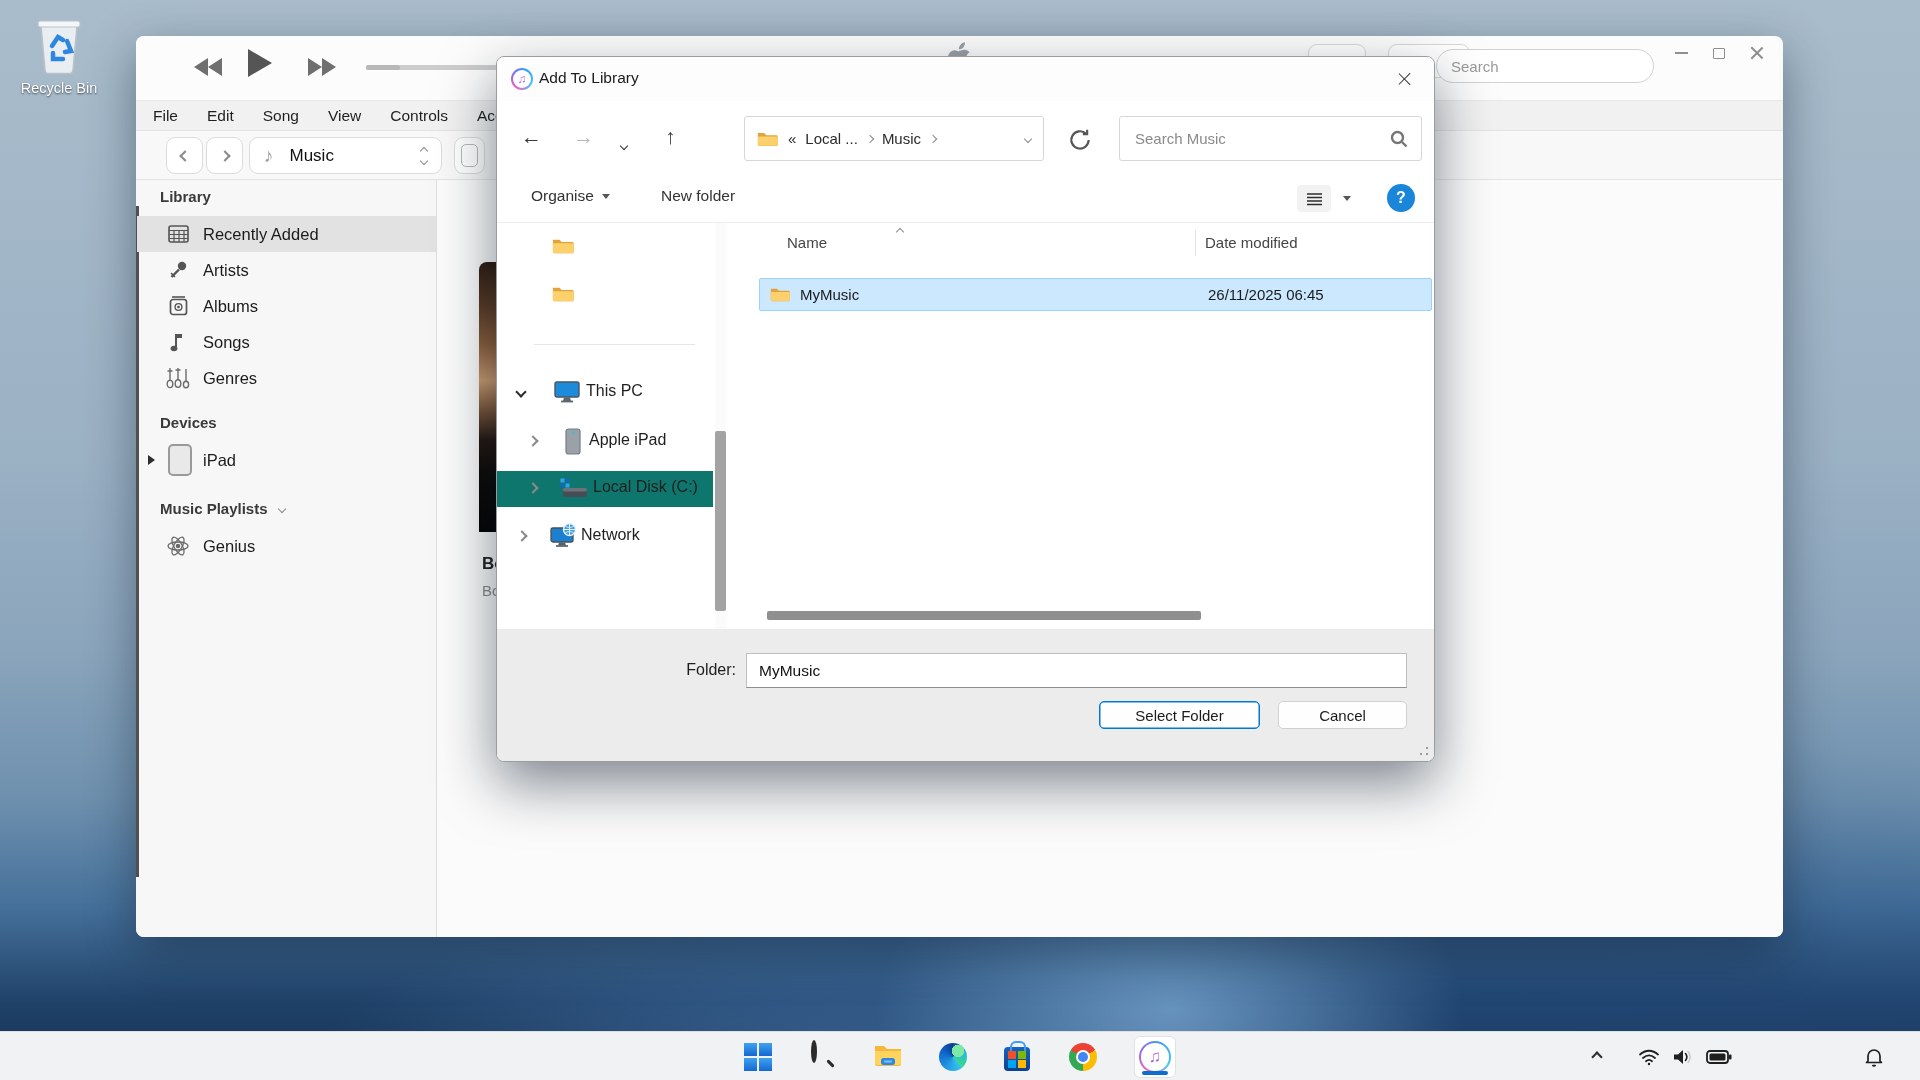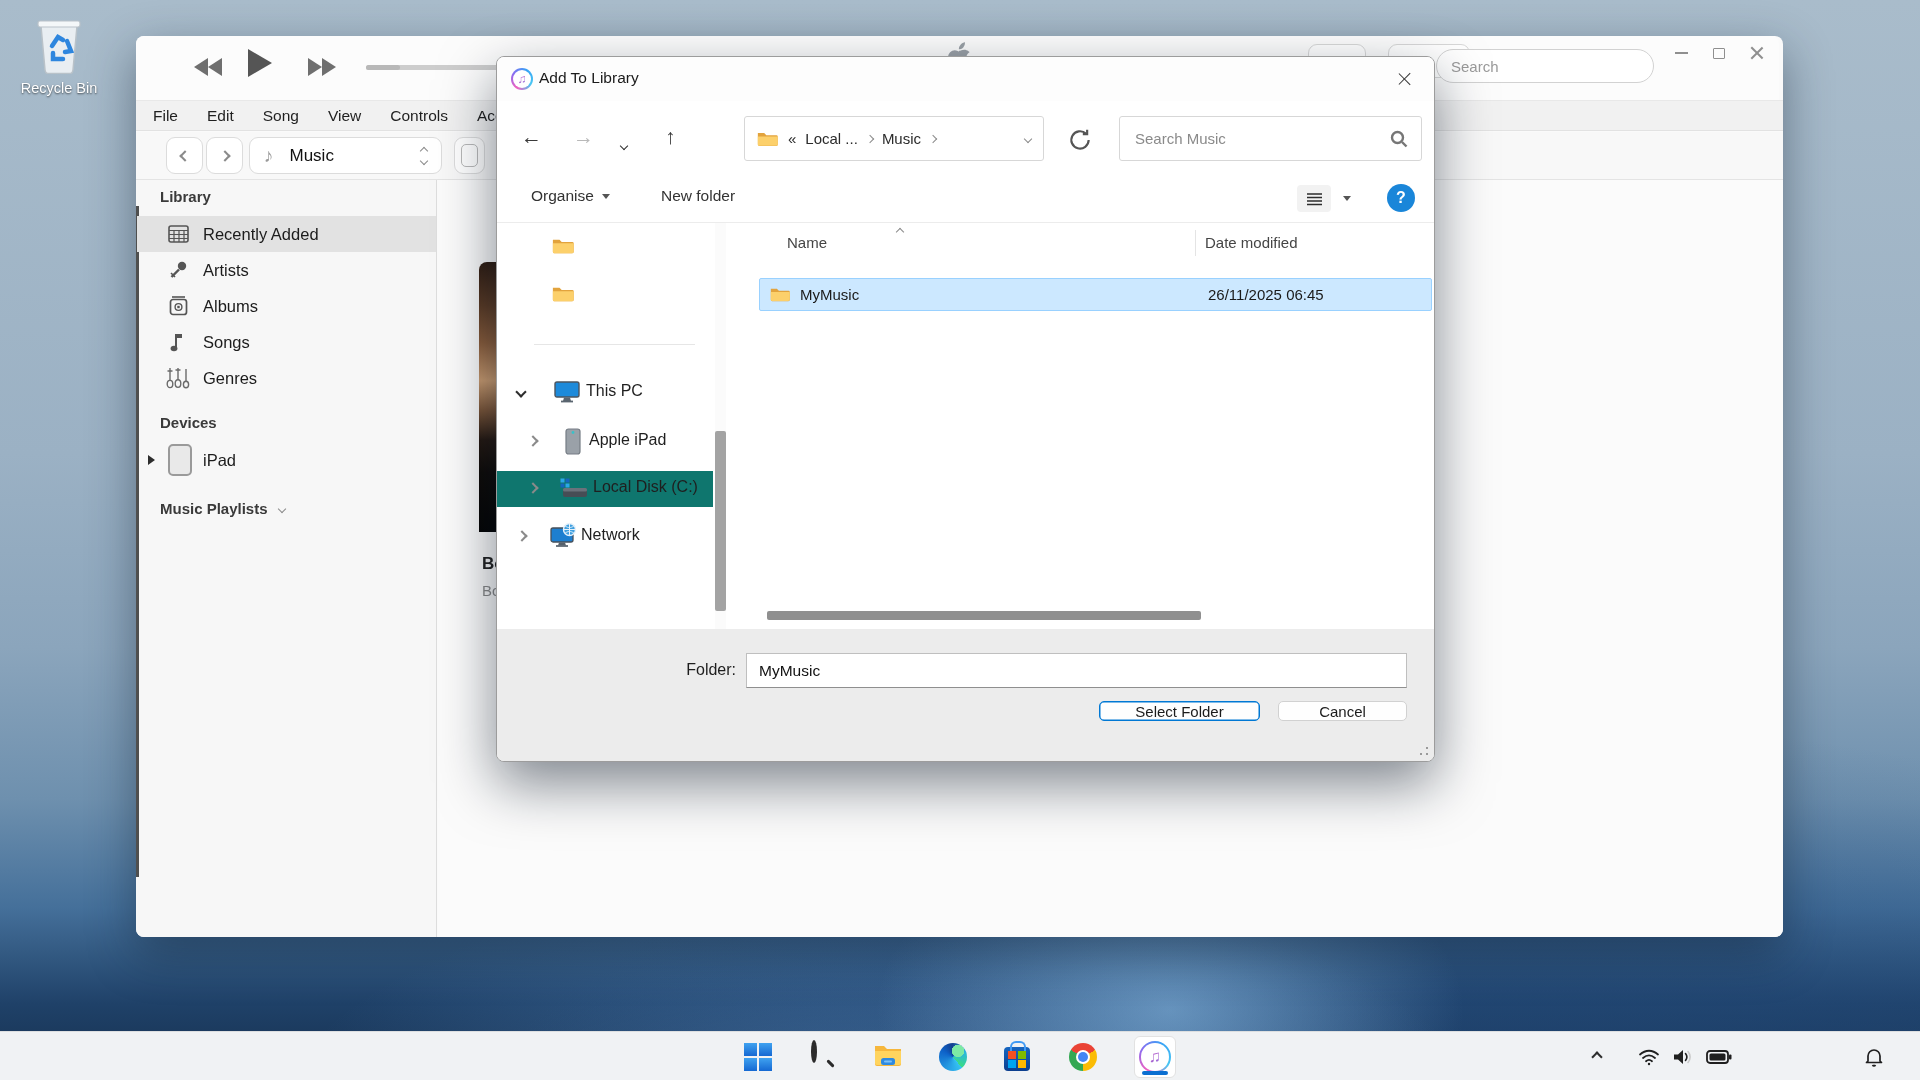--- a/index.html
+++ b/index.html
@@ -141,21 +141,21 @@
   .frow .fic{ position:absolute; left:10px; top:7px; width:21px; height:17px; }
   .frow .nm{ position:absolute; left:40px; top:7px; }
   .frow .dt{ position:absolute; left:448px; top:7px; }
   .hscroll{ position:absolute; left:30px; top:388px; width:434px; height:9px; background:#8f8f8f; border-radius:2px; }
 
   .dlg-footer{ position:absolute; left:0; bottom:0; right:0; height:132px; background:#ececec; }
   .f-lbl{ position:absolute; left:120px; top:32px; width:119px; text-align:right; font-size:16px; color:#1e1e1e; }
   .f-input{ position:absolute; left:249px; top:24px; width:661px; height:35px; }
   .f-input input{ width:100%; height:100%; border:1px solid #bfbfbf; border-bottom-color:#8f8f8f; background:#fff;
         padding:0 12px; font-size:15.5px; font-family:inherit; color:#111; outline:none; }
-  .btn{ position:absolute; top:72px; height:20px; background:#fefefe; border-radius:5px; font-size:15px; color:#1b1b1b;
+  .btn{ position:absolute; top:72px; height:28px; background:#fefefe; border-radius:5px; font-size:15px; color:#1b1b1b;
         display:flex; align-items:center; justify-content:center; }
   .btn-select{ left:602px; width:161px; border:1px solid #0078d4; box-shadow:0 0 0 .5px #0078d4 inset; }
   .btn-cancel{ left:781px; width:129px; border:1px solid #d1d1d1; }
   .grip{ position:absolute; right:5px; bottom:5px; width:10px; height:10px;
      background:radial-gradient(circle 1.4px at 8px 2px,#9a9a9a 99%,transparent),
                 radial-gradient(circle 1.4px at 8px 8px,#9a9a9a 99%,transparent),
                 radial-gradient(circle 1.4px at 2px 8px,#9a9a9a 99%,transparent); }
 
   
   .chev{ display:inline-block; width:8px; height:8px; border-right:2px solid #555; border-bottom:2px solid #555; }
@@ -338,20 +338,31 @@
       <div class="sb-row" style="top:258px; height:44px">
         <span class="exp-tri"></span>
         <span class="ipad-ic"></span>
         <span class="sb-lb">iPad</span>
       </div>
 
       <div class="sb-h" style="top:320px">
         <span>Music Playlists</span>
         <span class="chev s gray down" style="margin-left:7px; vertical-align:2px"></span>
       </div>
+      <div class="sb-row" style="top:348px">
+        <span class="sb-ic">
+          <svg width="24" height="22" viewBox="0 0 24 22" fill="none" stroke="#6a6a6a" stroke-width="1.3">
+              <ellipse cx="12" cy="11" rx="10" ry="4"></ellipse>
+              <ellipse cx="12" cy="11" rx="10" ry="4" transform="rotate(60 12 11)"></ellipse>
+              <ellipse cx="12" cy="11" rx="10" ry="4" transform="rotate(-60 12 11)"></ellipse>
+              <circle cx="12" cy="11" r="1.6" fill="#6a6a6a"></circle>
+            </svg>
+        </span>
+        <span class="sb-lb">Genius</span>
+      </div>
     </div>
 
     <div class="it-content">
       <div class="album-art"></div>
       <div class="album-t">Bo</div>
       <div class="album-a">Bo</div>
     </div>
   </div>
 
   <div class="win dialog">

